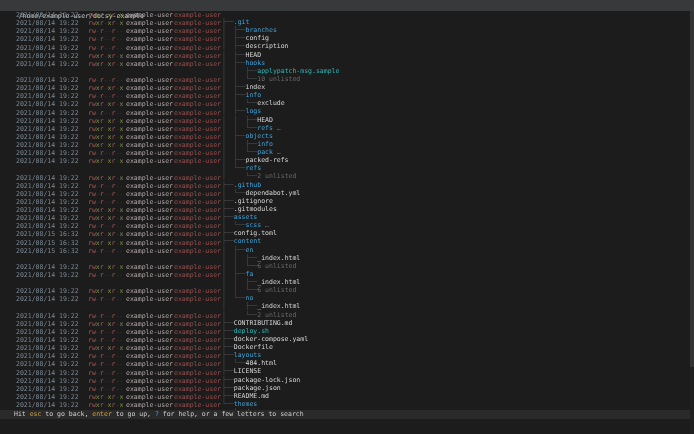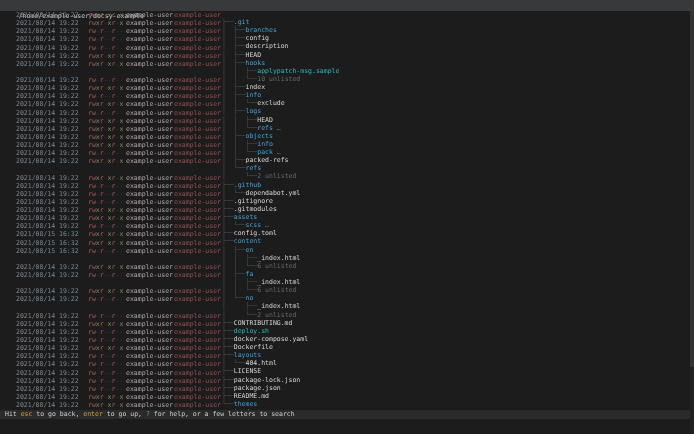--- a/index.html
+++ b/index.html
@@ -13,21 +13,21 @@
   .c-perm{position:absolute;left:76px;}
   .pr{color:#aa5a5a}.px{color:#8a9150}.pd{color:#3d3d3d}
   .c-owner{position:absolute;left:114px;color:#b3a7a7;}
   .c-group{position:absolute;left:162px;color:#9c5050;}
   .c-tree{position:absolute;left:210px;margin-top:7px;}
   .prefix{color:#4f5457;}
   .n-dir{color:#3fa2da}.n-exe{color:#2fb8b8}.n-file{color:#d6d6d6}
   .n-unlisted{color:#686868;}
   .suffix{color:#686868;}
   .statusbar{position:absolute;left:0;right:0;top:410px;height:9px;line-height:9px;
-    background:#2a2a2a;color:#cfcfcf;padding-left:5px;box-sizing:border-box;white-space:pre;}
+    background:#2a2a2a;color:#cfcfcf;padding-left:14px;box-sizing:border-box;white-space:pre;}
   .k-text{color:#cfcfcf}.k-key{color:#d2a23c}.k-help{color:#4f9fd0}
   .inputline{position:absolute;left:0;right:0;top:419px;height:9px;line-height:9px;}
   .cursor{position:absolute;left:2px;top:1px;width:4px;height:7px;background:#b0b0b0;}
   .flags{position:absolute;right:22px;top:0;white-space:pre;}
   .flag-label{color:#8f8f8f}.flag-value{color:#d2a23c}
   .scrollbar{position:absolute;right:0;top:11px;width:4px;height:423px;background:#202020;}
   .scrollthumb{position:absolute;left:0;top:0;width:100%;height:356px;background:#333333;}
 </style>
 </head>
 <body>

